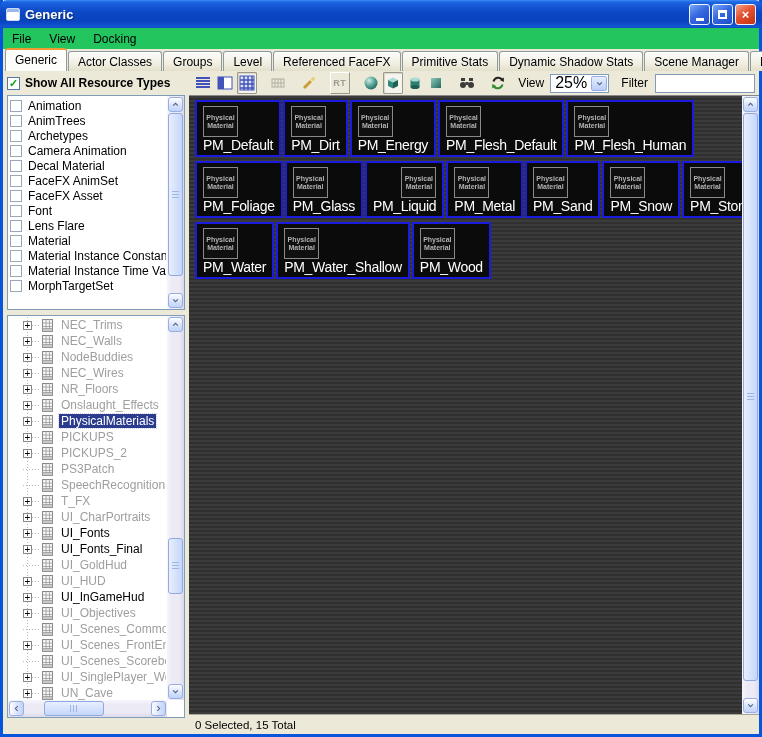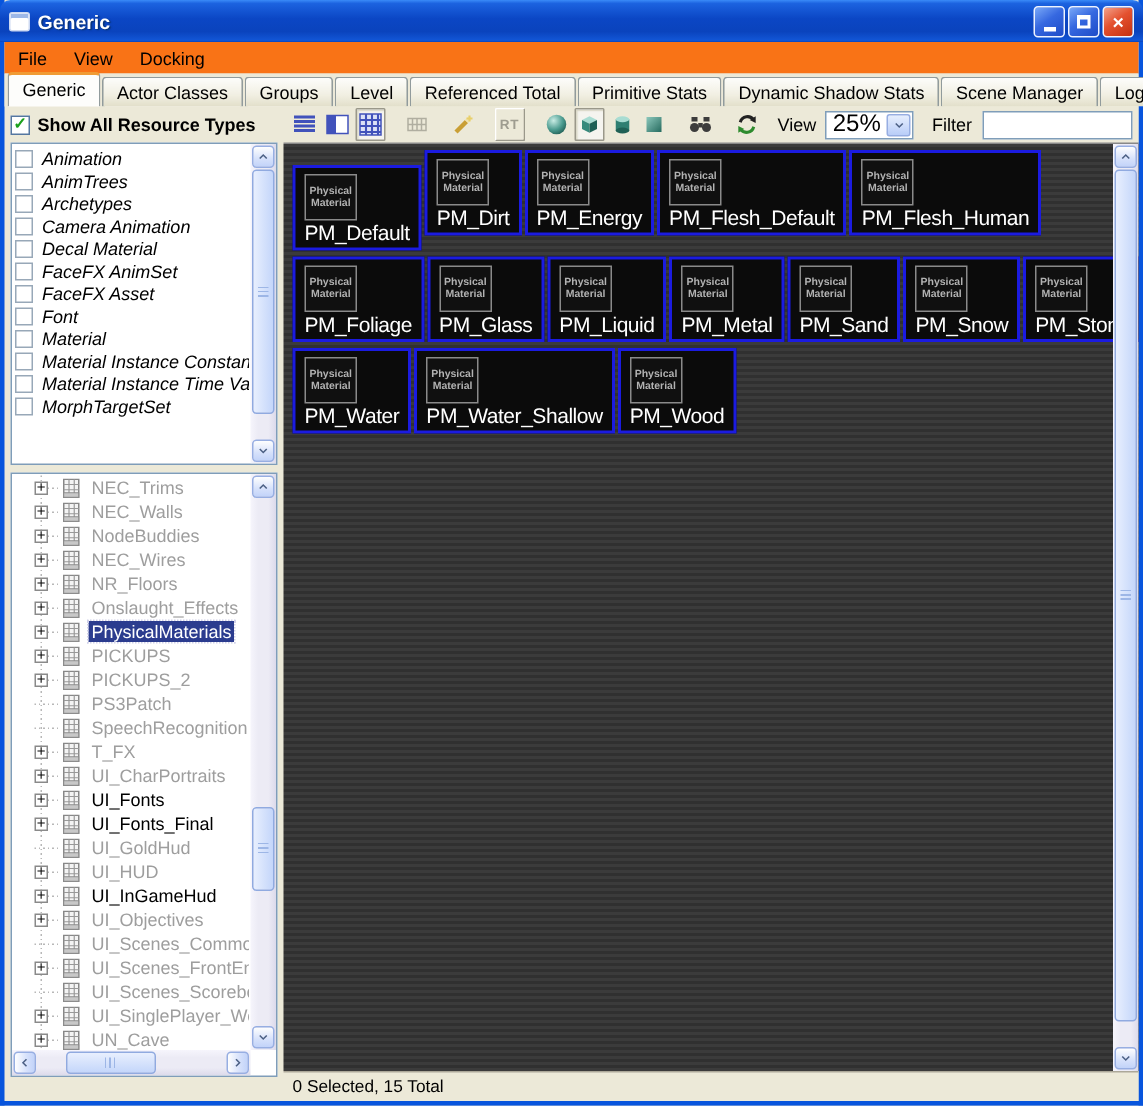--- a/index.html
+++ b/index.html
@@ -16,40 +16,40 @@
     box-shadow:inset 0 3px 0 #9db8e8; }
   .titlebar .title { color:#fff; font-weight:bold; font-size:13px; text-shadow:1px 1px 1px #08306e; flex:1; }
   .tb-btn { width:21px; height:21px; border-radius:3px; margin-left:2px; border:1px solid #eef3ff;
     display:flex; align-items:center; justify-content:center; color:#fff; }
   .tb-btn.minmax { background:linear-gradient(145deg,#7aa9f8 0%,#3668e0 45%,#1e4cc8 100%); }
   .tb-btn.close { background:linear-gradient(145deg,#f3a38c 0%,#e4512f 45%,#c43010 100%); font-weight:bold; font-size:13px; }
   .glyph-min { width:8px; height:3px; background:#fff; align-self:flex-end; margin:0 auto 3px auto; }
   .glyph-max { width:9px; height:9px; border:2px solid #fff; border-top-width:3px; }
 
   
-  .menubar { position:absolute; top:28px; left:0; right:0; height:21px; background:#f97316; display:flex; align-items:center; }
+  .menubar { position:absolute; top:28px; left:0; right:0; height:21px; background:#22c55e; display:flex; align-items:center; }
   .menu-item { padding:2px 9px; color:#000; }
 
   
   .tabbar { position:absolute; top:49px; left:0; right:0; height:22px; background:#ece9d8; display:flex; align-items:flex-end; padding-left:2px; }
   .tab { border:1px solid #919b9c; border-bottom:none; border-radius:3px 3px 0 0; padding:3px 9px 2px 9px; margin-right:1px;
     background:linear-gradient(180deg,#fdfdfb 0%,#f1efe2 60%,#e2dfca 100%); color:#000; white-space:nowrap; }
   .tab.active { background:#fdfdfb; border-top:2px solid #f09b34; padding-top:3px; padding-bottom:4px; position:relative; z-index:2; }
 
   
   .bodyarea { position:absolute; top:71px; left:0; right:0; bottom:0; }
 
   .leftcol { position:absolute; left:0; top:0; width:184px; bottom:0; }
   .checkrow { position:absolute; top:2px; left:4px; height:20px; display:flex; align-items:center; gap:5px; }
   .xp-check { width:13px; height:13px; border:1px solid #5577a0; background:#fff; display:flex; align-items:center; justify-content:center;
     color:#1ca11c; font-weight:bold; font-size:11px; line-height:11px; }
   .checkrow .lbl { font-weight:bold; font-size:12px; }
 
   .resourcebox { position:absolute; left:4px; top:24px; width:178px; height:215px; background:#fff; border:1px solid #7f9db9; overflow:hidden; }
-  .res-rows { position:absolute; inset:2px 18px 0 2px;font-style:italic; }
+  .res-rows { position:absolute; inset:2px 18px 0 2px; }
   .res-row { height:15px; display:flex; align-items:center; gap:6px; white-space:nowrap; overflow:hidden; }
   .res-check { width:12px; height:12px; border:1px solid #98a8b8; background:#fff; flex:0 0 auto; }
 
   .treebox { position:absolute; left:4px; top:244px; width:178px; height:403px; background:#fff; border:1px solid #7f9db9; overflow:hidden; }
   .tree-rows { position:absolute; left:2px; top:1px; right:18px; bottom:17px; overflow:hidden;
     background:repeating-linear-gradient(180deg,#b8b8b8 0 1px,transparent 1px 3px) 17px 0 / 1px 100% no-repeat; }
   .tree-row { height:16px; display:flex; align-items:center; white-space:nowrap; }
   .expander { width:9px; height:9px; margin-left:13px; flex:0 0 auto; position:relative; }
   .expander.box { border:1px solid #8a8a8a; background:#fff; }
   .expander.box::before { content:"+"; position:absolute; left:0; top:-3px; width:7px; text-align:center; font-size:10px; line-height:13px; color:#000; }
@@ -131,21 +131,21 @@
       <div class="menu-item">File</div>
       <div class="menu-item">View</div>
       <div class="menu-item">Docking</div>
     </div>
 
   <div class="tabbar" id="tabbar">
       <div class="tab active">Generic</div>
       <div class="tab">Actor Classes</div>
       <div class="tab">Groups</div>
       <div class="tab">Level</div>
-      <div class="tab">Referenced Total</div>
+      <div class="tab">Referenced FaceFX</div>
       <div class="tab">Primitive Stats</div>
       <div class="tab">Dynamic Shadow Stats</div>
       <div class="tab">Scene Manager</div>
       <div class="tab">Log</div>
     </div>
 
   <div class="bodyarea">
 
     <div class="leftcol">
 
@@ -180,20 +180,24 @@
               <div class="res-check"></div>
               <span>FaceFX AnimSet</span>
             </div>
             <div class="res-row">
               <div class="res-check"></div>
               <span>FaceFX Asset</span>
             </div>
             <div class="res-row">
               <div class="res-check"></div>
               <span>Font</span>
+            </div>
+            <div class="res-row">
+              <div class="res-check"></div>
+              <span>Lens Flare</span>
             </div>
             <div class="res-row">
               <div class="res-check"></div>
               <span>Material</span>
             </div>
             <div class="res-row">
               <div class="res-check"></div>
               <span>Material Instance Constant</span>
             </div>
             <div class="res-row">
@@ -603,21 +607,21 @@
               </svg>
           </div>
         </div>
         <span class="filter-label">Filter</span>
         <input class="filter-input" type="text" value="" style="">
       </div>
 
       <div class="canvas">
         <div class="tiles" id="tiles">
             <div class="tile-row">
-              <div class="tile" style="border-color: rgb(27, 27, 224); margin-top: 10px;">
+              <div class="tile" style="border-color: rgb(27, 27, 224);">
                 <div class="badge">
                   <span>Physical</span>
                   <span>Material</span>
                 </div>
                 <div class="tile-label">PM_Default</div>
               </div>
               <div class="tile" style="border-color: rgb(27, 27, 224);">
                 <div class="badge">
                   <span>Physical</span>
                   <span>Material</span>
@@ -654,21 +658,21 @@
                 </div>
                 <div class="tile-label">PM_Foliage</div>
               </div>
               <div class="tile" style="border-color: rgb(27, 27, 224); justify-content: center;">
                 <div class="badge">
                   <span>Physical</span>
                   <span>Material</span>
                 </div>
                 <div class="tile-label">PM_Glass</div>
               </div>
-              <div class="tile" style="border-color: rgb(27, 27, 224);">
+              <div class="tile" style="border-color: rgb(27, 27, 224); align-items: flex-end;">
                 <div class="badge">
                   <span>Physical</span>
                   <span>Material</span>
                 </div>
                 <div class="tile-label">PM_Liquid</div>
               </div>
               <div class="tile" style="border-color: rgb(27, 27, 224);">
                 <div class="badge">
                   <span>Physical</span>
                   <span>Material</span>

